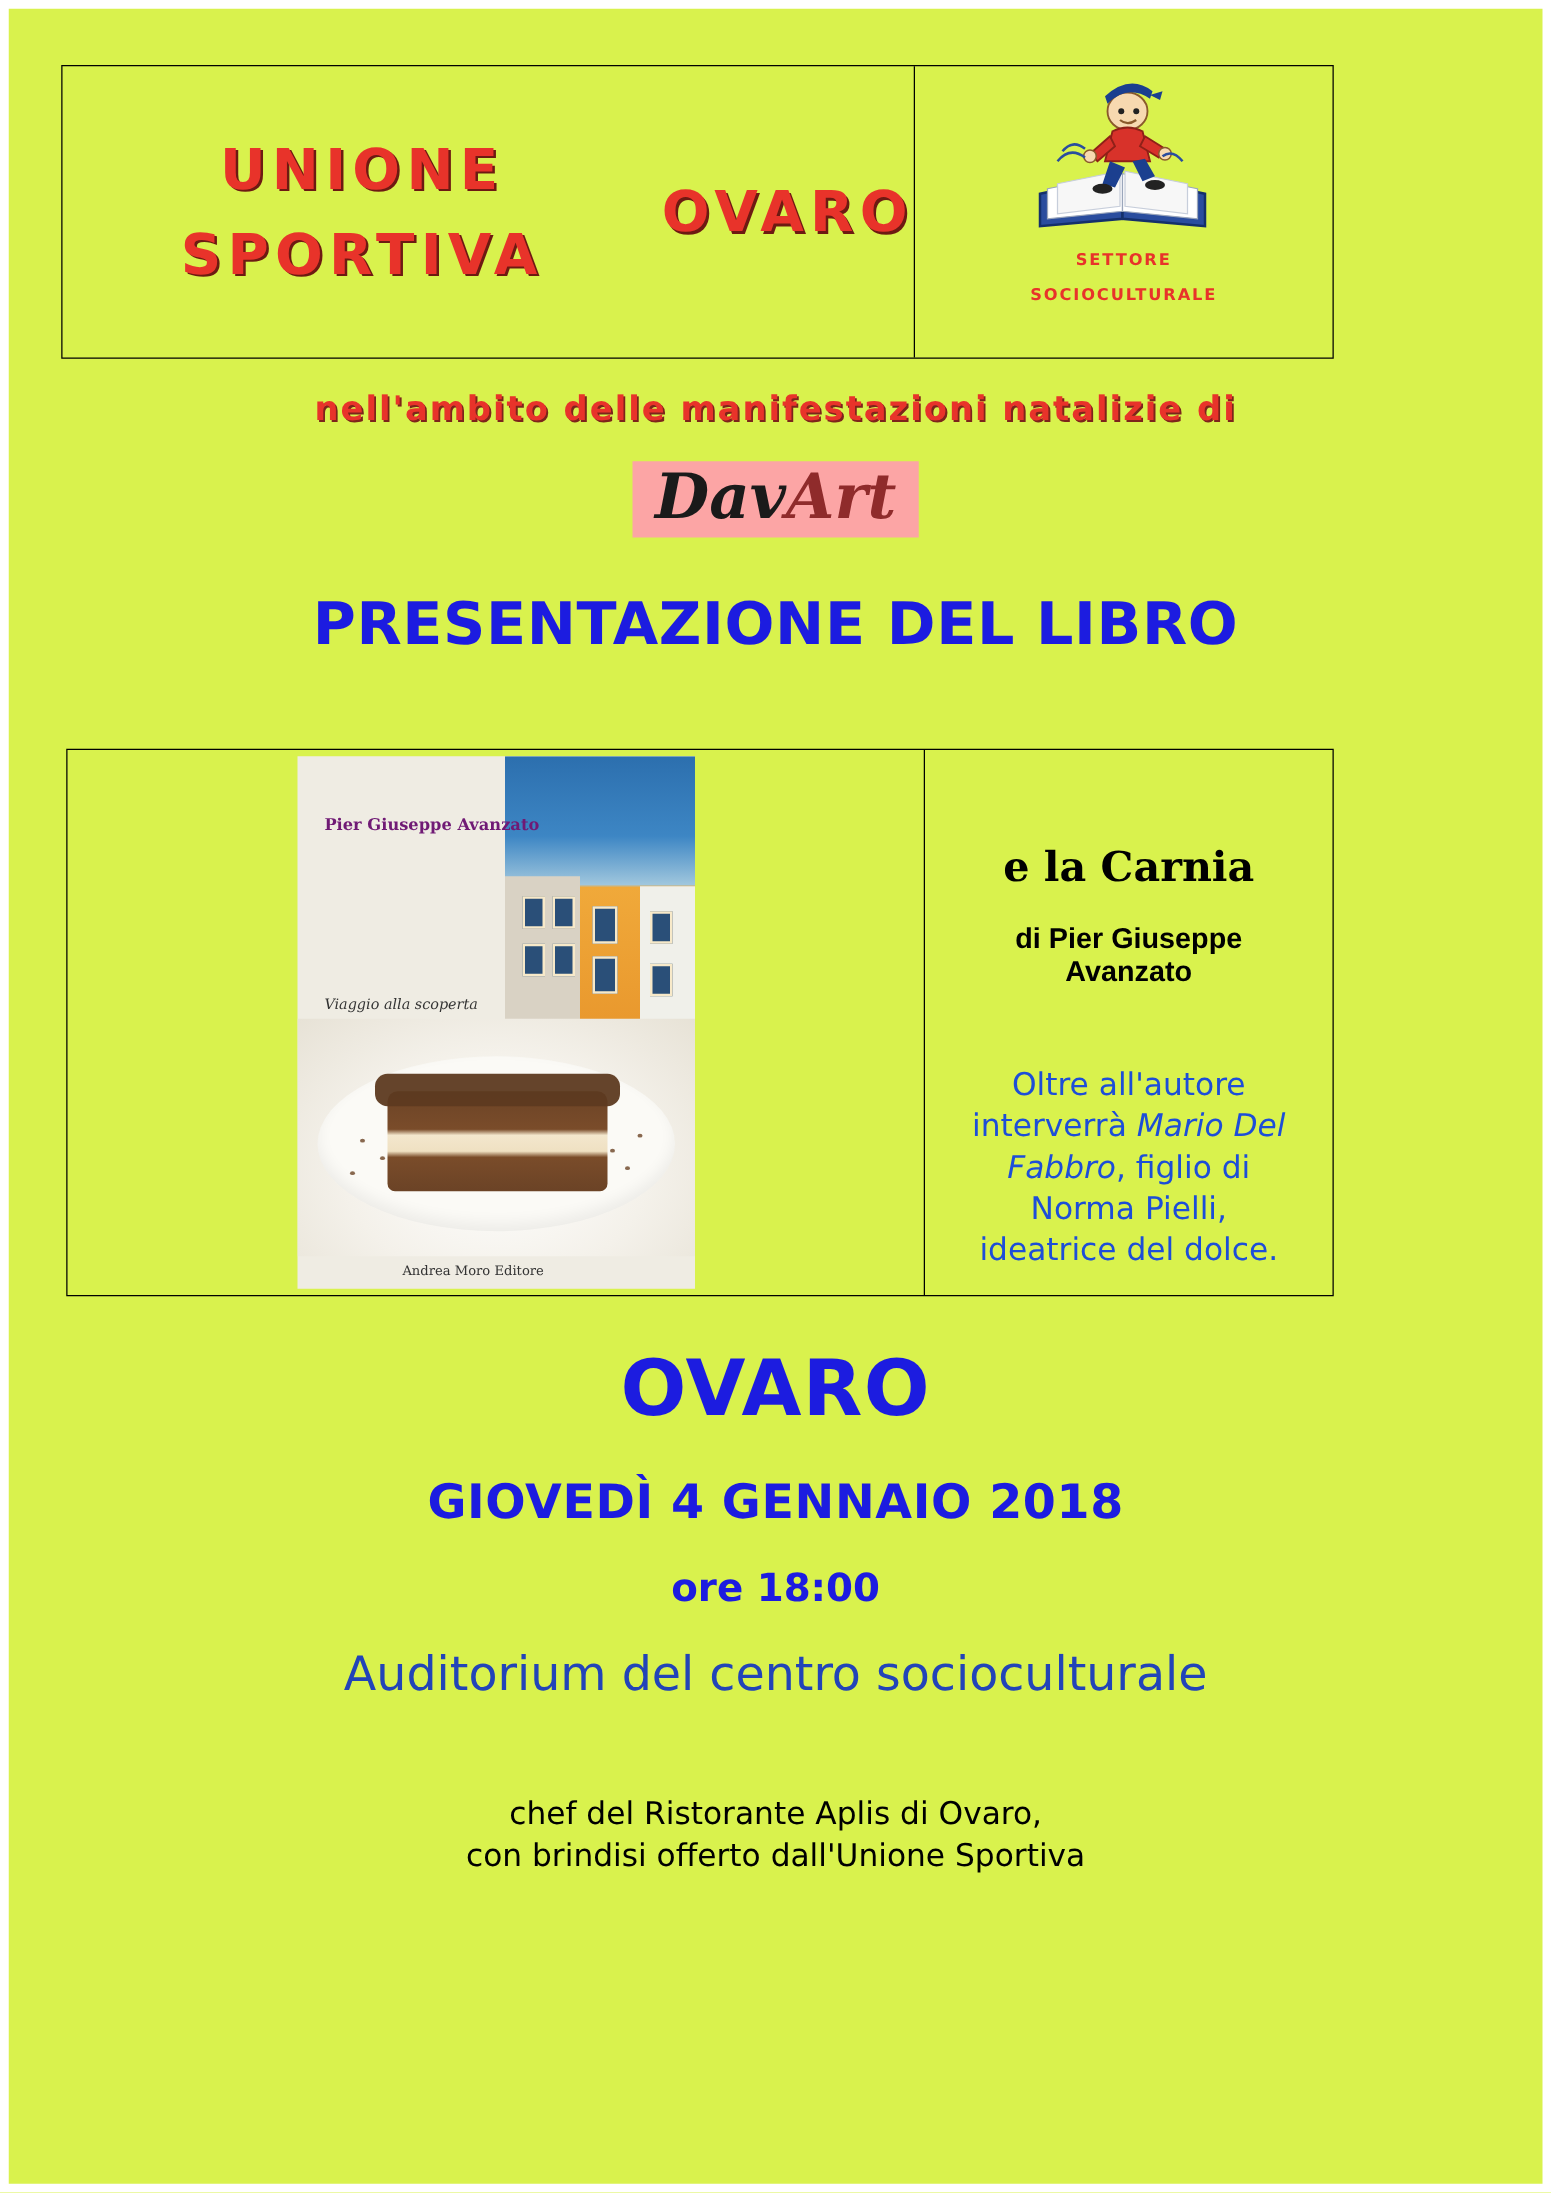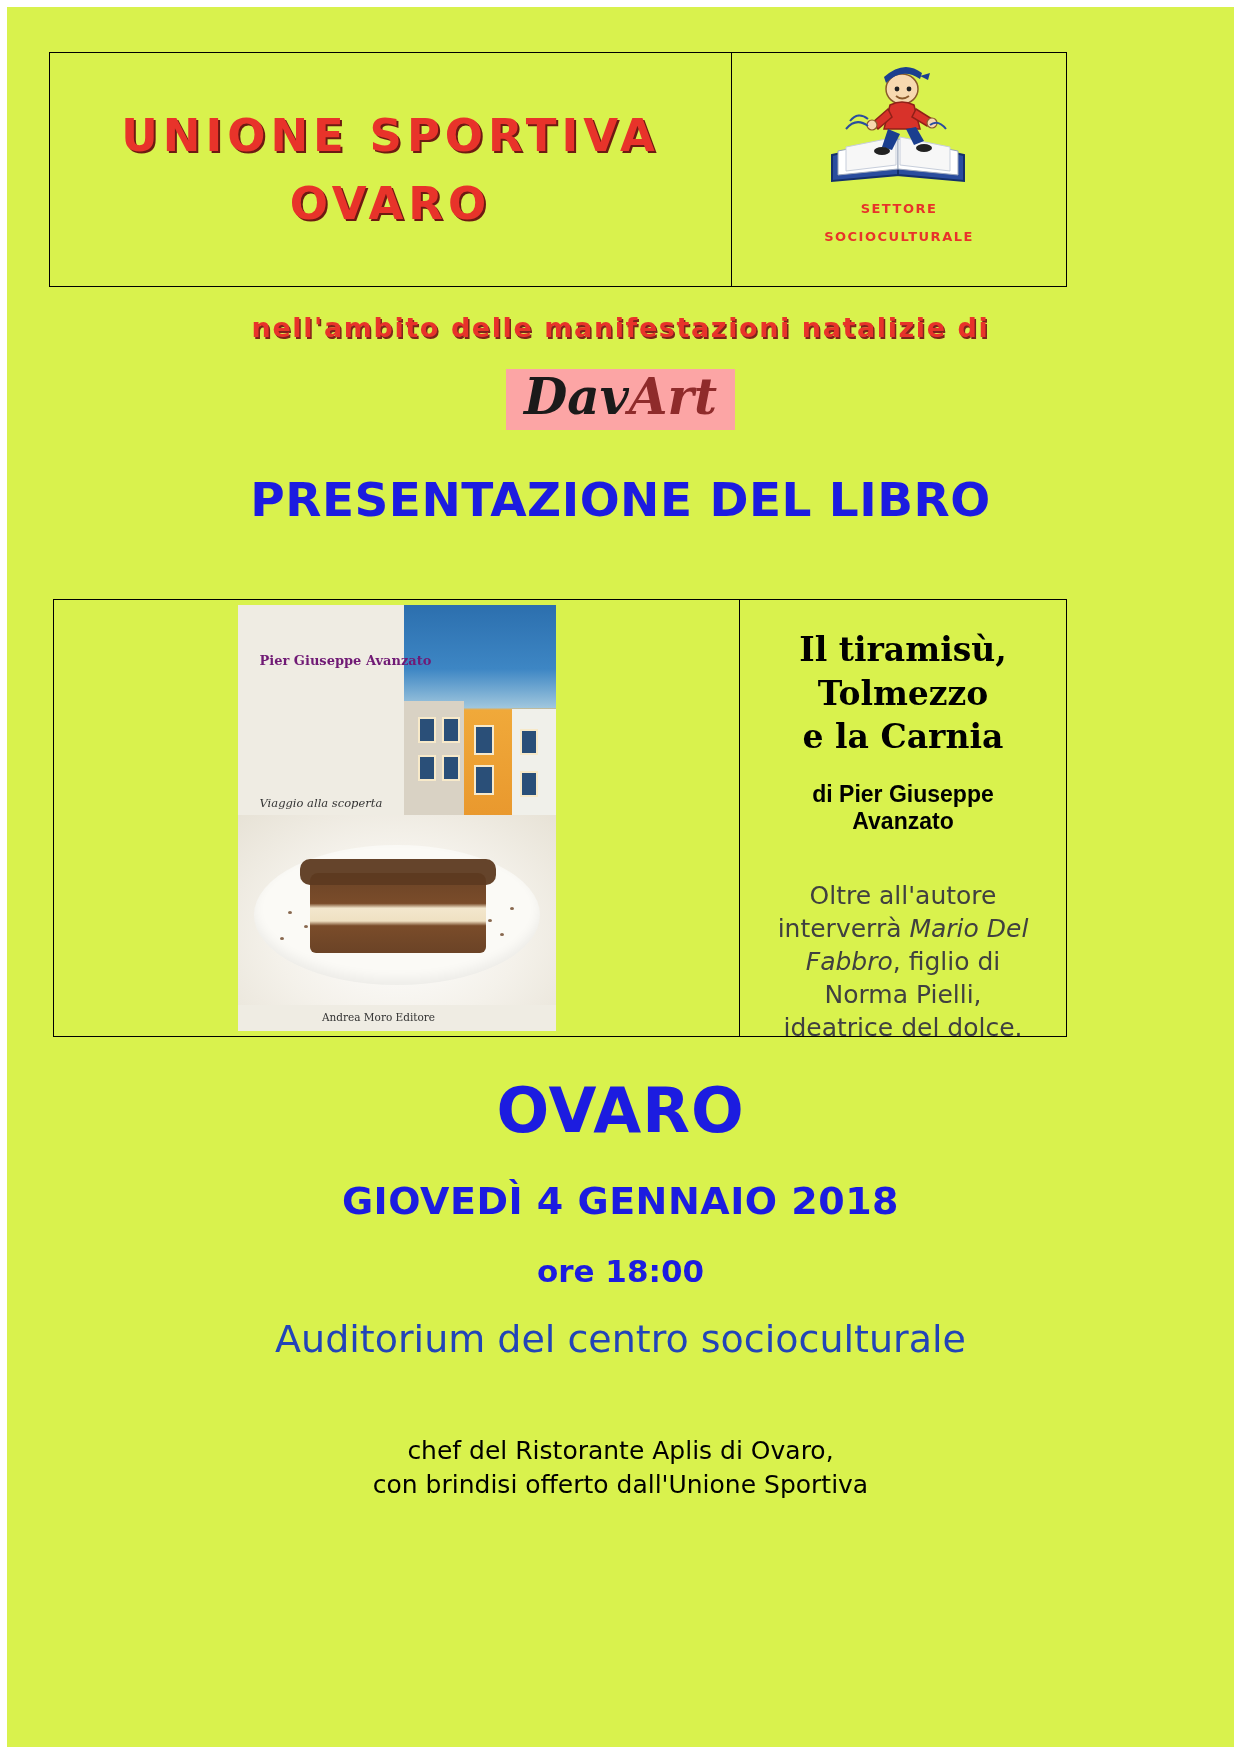--- a/index.html
+++ b/index.html
@@ -30,21 +30,21 @@
     height: 235px;
     border: 1px solid #000;
     box-sizing: border-box;
     display: flex;
   }
   .header-left {
     width: 682px;
     border-right: 1px solid #000;
     box-sizing: border-box;
     display: flex;
-    flex-direction: column;
+    flex-direction: row;
     align-items: center;
     justify-content: center;
   }
   .club-name {
     font-family: "DejaVu Sans", sans-serif;
     font-weight: bold;
     font-size: 45px;
     letter-spacing: 5px;
     color: #e8332a;
     text-align: center;
@@ -255,24 +255,24 @@
     color: #000;
   }
   .book-author {
     font-family: Liberation Sans, sans-serif;
     font-weight: bold;
     font-size: 23px;
     margin-top: 22px;
     color: #000;
   }
   .book-note {
-    margin-top: 44px;
+    margin-top: 60px;
     font-size: 25px;
     line-height: 1.32;
-    color: #404040;
+    color: #1d4ed8;
   }
   .book-note em { font-style: italic; }
   
   .place {
     position: absolute;
     top: 1067px;
     left: 0; width: 100%;
     text-align: center;
     color: #1c1ce0;
     font-weight: bold;
@@ -402,21 +402,21 @@
           <div class="cocoa-sprinkle" style="left:250px;top:104px;"></div>
           <div class="cocoa-sprinkle" style="left:262px;top:118px;"></div>
           <div class="cocoa-sprinkle" style="left:42px;top:122px;"></div>
           <div class="cocoa-sprinkle" style="left:272px;top:92px;"></div>
         </div>
         <div class="cover-pub">Andrea Moro Editore</div>
       </div>
     </div>
     <div class="book-info">
       <div class="book-title">
-        <span>Il tiramisù, Tolmezzo</span><br>
+        <br>
         <span>e la Carnia</span>
       </div>
       <div class="book-author">di Pier Giuseppe Avanzato</div>
       <div class="book-note"><span>Oltre all'autore interverrà </span><em>Mario Del Fabbro</em><span>, figlio di Norma Pielli, ideatrice del dolce.</span></div>
     </div>
   </div>
 
   <div class="place">OVARO</div>
   <div class="date">GIOVEDÌ 4 GENNAIO 2018</div>
   <div class="time">ore 18:00</div>

